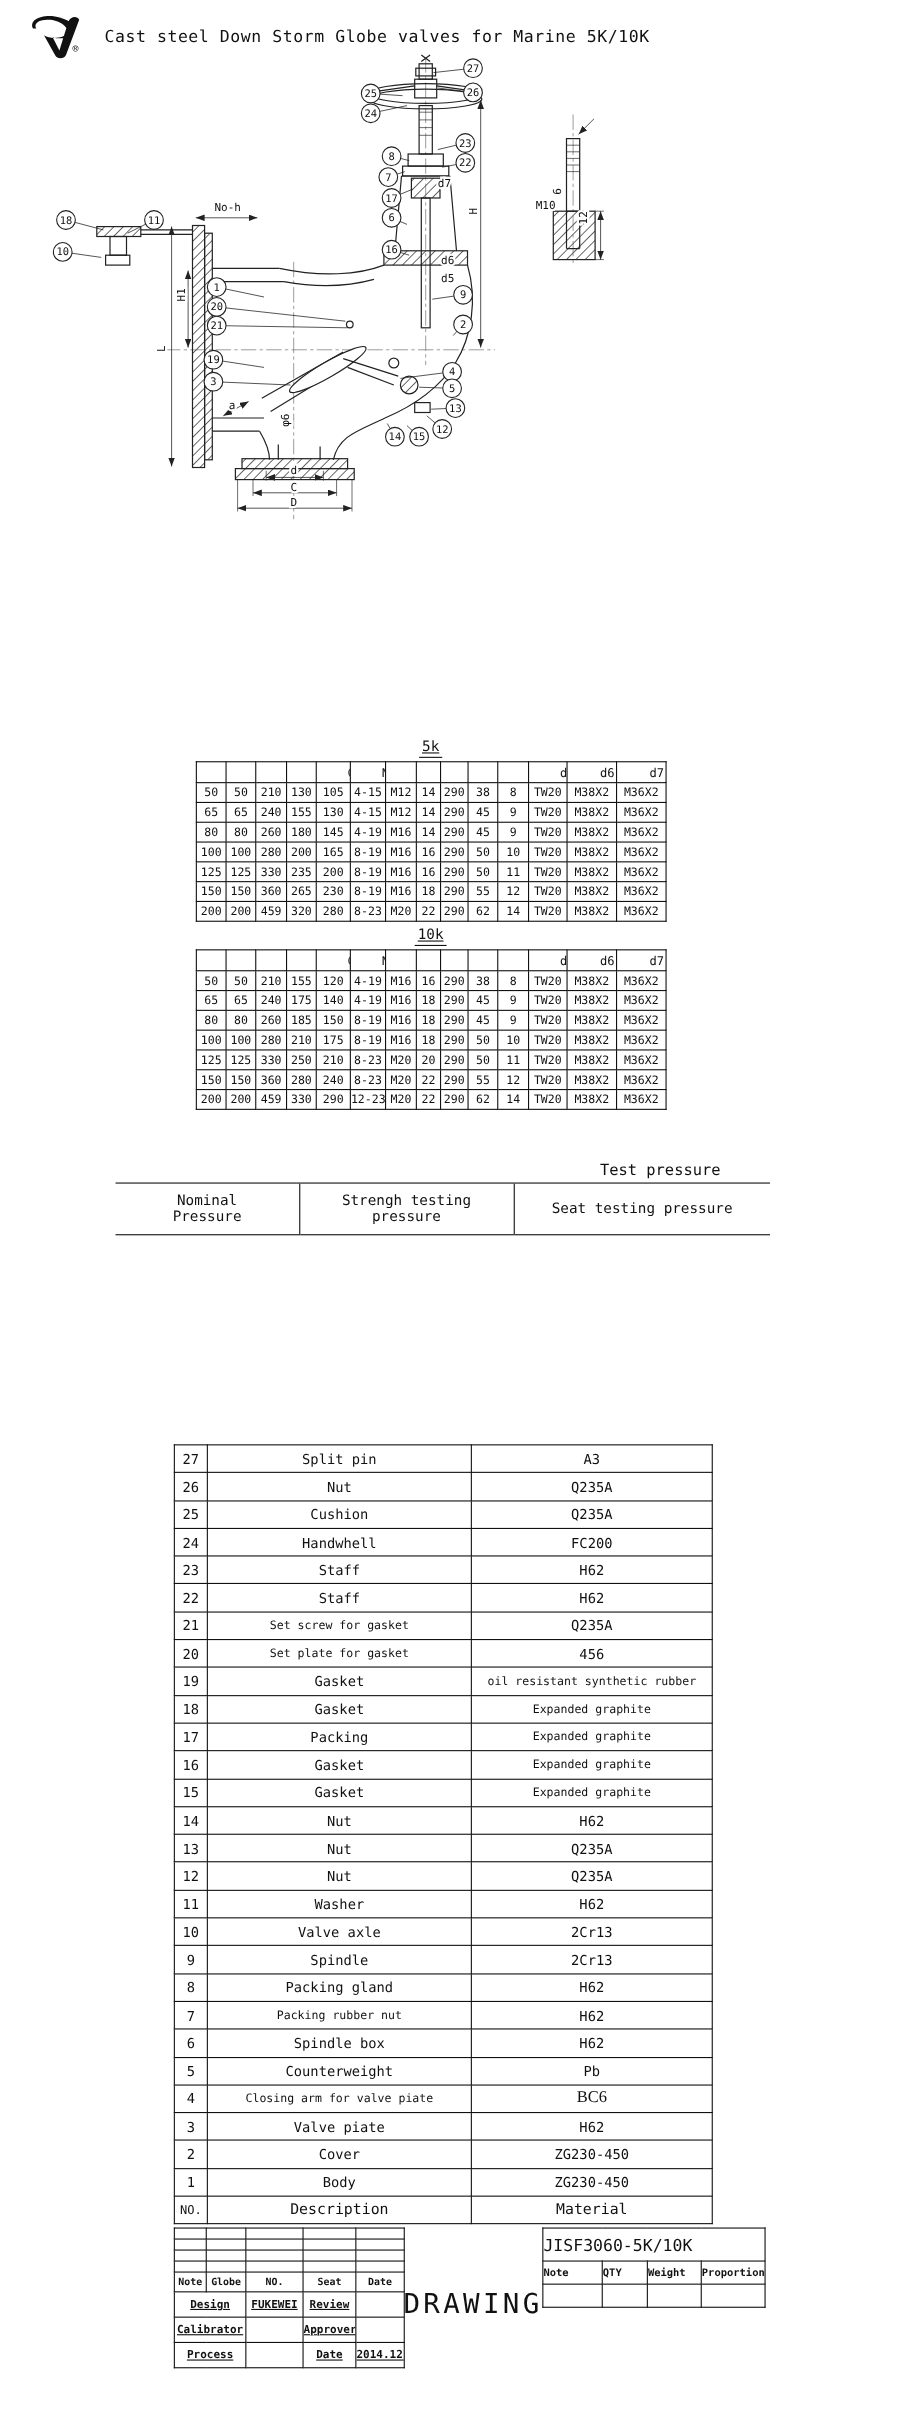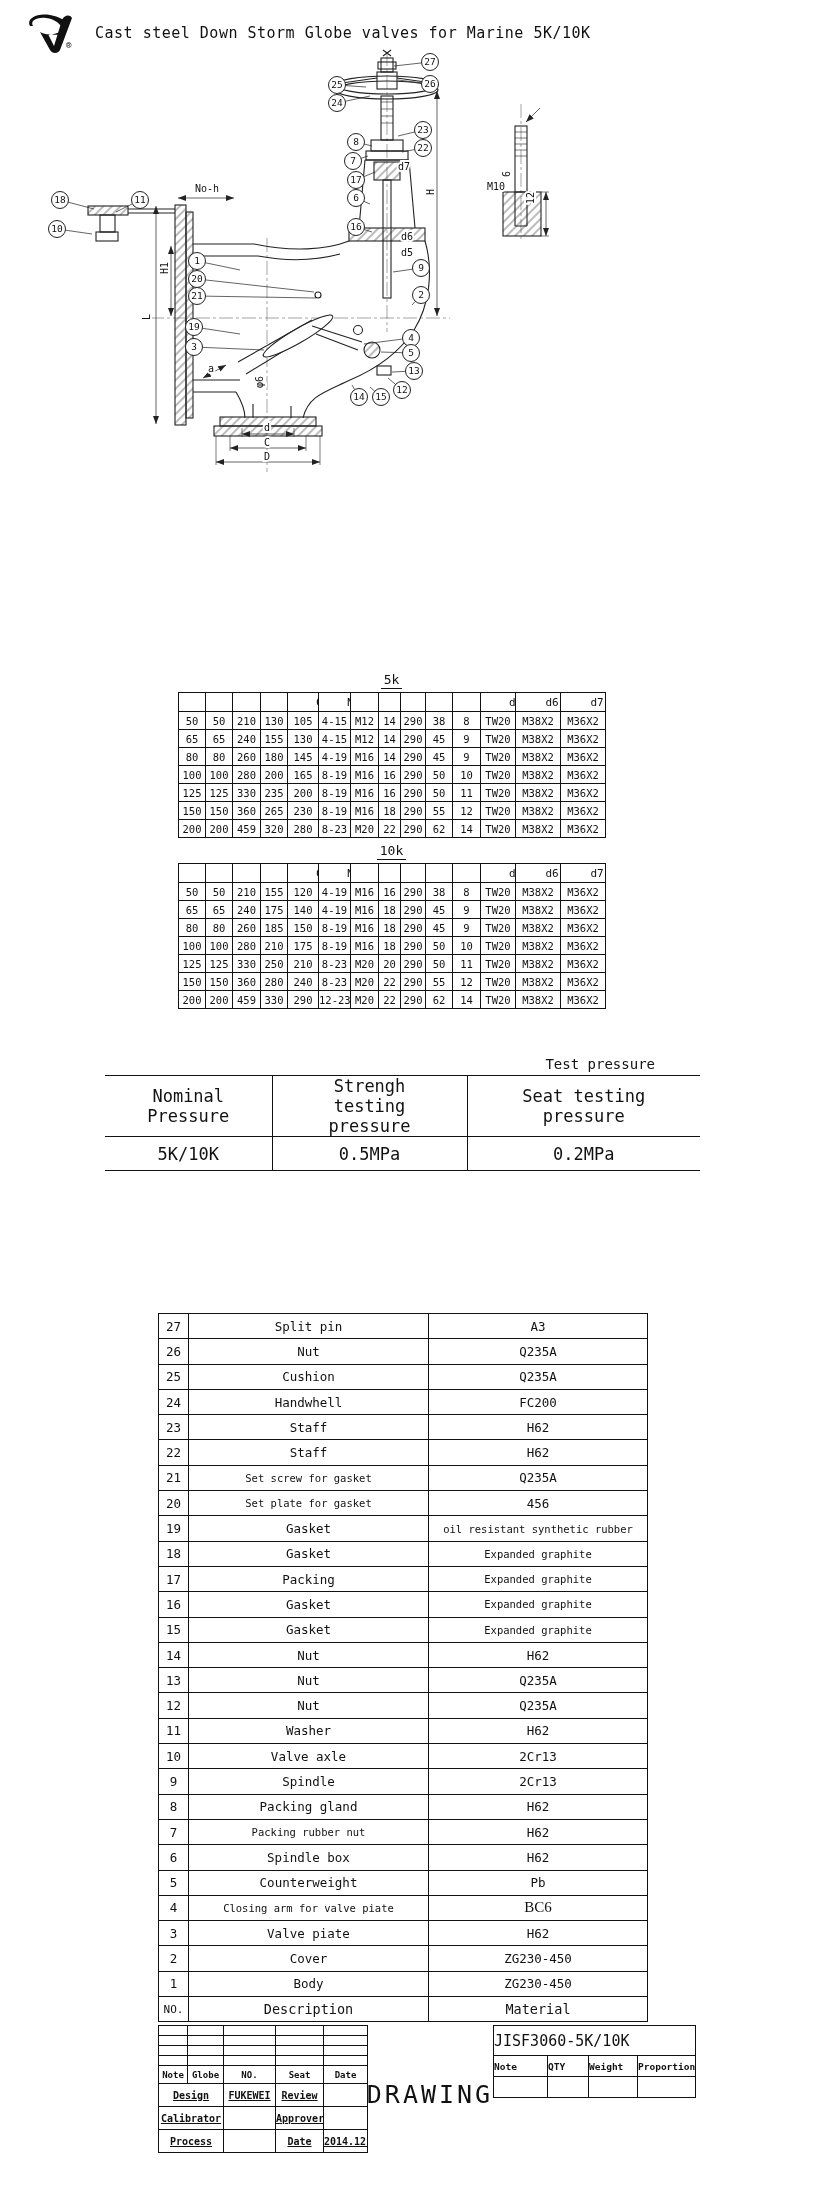--- a/index.html
+++ b/index.html
@@ -12,30 +12,30 @@
   #drawing-svg{position:absolute;left:0;top:0;}
   .ln{stroke:#222;fill:none;stroke-width:1.1;}
   .thin{stroke:#222;fill:none;stroke-width:.6;}
   .cl{stroke:#666;fill:none;stroke-width:.6;stroke-dasharray:14 3 3 3;}
   .dim{stroke:#222;fill:none;stroke-width:.7;}
   .btext{font:9.5px "DejaVu Sans Mono",monospace;fill:#111;text-anchor:middle;}
   .dlabel{font:10px "DejaVu Sans Mono",monospace;fill:#111;text-anchor:middle;paint-order:stroke;stroke:#fff;stroke-width:4px;}
   
   .dim-wrap{position:absolute;left:178px;width:427px;}
   .dim-title{text-align:center;font-size:13px;margin-bottom:5px;}
-  .u2{border-bottom:1.2px solid #111;padding:0 3px 1px 3px;}
+  .u2{text-decoration:underline;border-bottom:1.2px solid #111;padding:0 3px 1px 3px;}
   table{border-collapse:collapse;table-layout:fixed;}
   .dimtbl{width:427px;border:1.6px solid #111;}
   .dimtbl td{border:1.1px solid #111;text-align:center;font-size:10.5px;padding:0;height:17px;overflow:hidden;white-space:nowrap;}
   .dimtbl tr.hd td{height:18px;font-size:11px;padding-left:28px;}
   
   #tp-wrap{position:absolute;left:105px;top:1056px;width:595px;}
   #tp-title{margin-left:120px;width:430px;text-align:right;font-size:14px;margin-bottom:3px;}
   #tp-table{width:595px;}
-  #tp-table td{border-top:1.4px solid #111;border-bottom:1.4px solid #111;text-align:center;font-size:17px;padding:0 24px;}
+  #tp-table td{border-top:1.4px solid #111;border-bottom:1.4px solid #111;text-align:center;font-size:13px;padding:0 24px;}
   #tp-table td+td{border-left:1.4px solid #111;}
   #tp-table tr.hd td{height:46px;}
   #tp-table tr.dt td{height:33px;}
   
   #parts-table{position:absolute;left:158px;top:1313px;width:489px;border:1.6px solid #111;}
   #parts-table td{border:1.2px solid #111;text-align:center;font-size:12.5px;padding:0 3px;overflow:hidden;white-space:nowrap;}
   #parts-table tr{height:25.3px;}
   #parts-table td.small{font-size:10.5px;}
   #parts-table td.serif{font-family:"Liberation Serif",serif;font-size:15px;}
   #parts-table tr.ft td{font-size:13.5px;}
@@ -624,25 +624,20 @@
         <col style="width: 167px;">
         <col style="width: 195px;">
         <col style="width: 233px;">
       </colgroup>
       <tbody>
         <tr class="hd">
           <td>Nominal Pressure</td>
           <td>Strengh testing pressure</td>
           <td>Seat testing pressure</td>
         </tr>
-        <tr class="dt">
-          <td>5K/10K</td>
-          <td>0.5MPa</td>
-          <td>0.2MPa</td>
-        </tr>
       </tbody>
     </table>
 </div>
 
 <table id="parts-table">
     <colgroup>
       <col style="width: 30px;">
       <col style="width: 240px;">
       <col style="width: 219px;">
     </colgroup>

